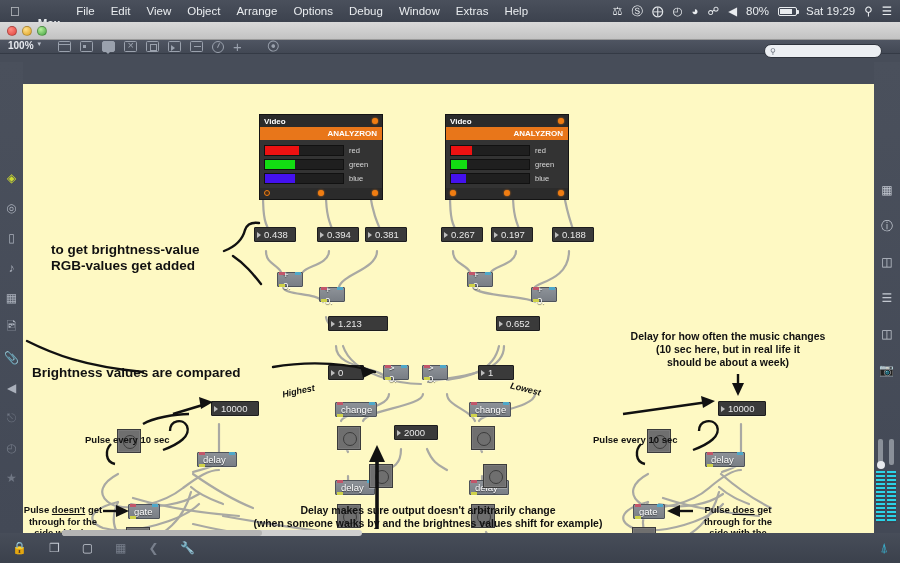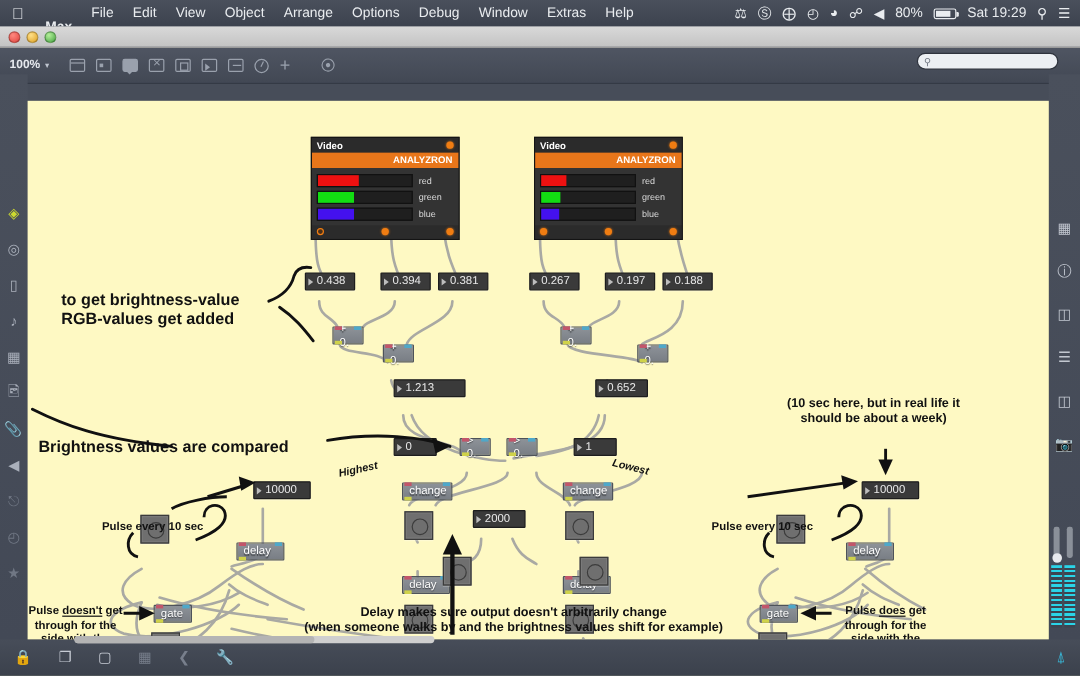--- a/index.html
+++ b/index.html
@@ -47,23 +47,23 @@
   .dot.g { background: radial-gradient(circle at 35% 30%, #b6f09c, #44a340); }
   .wintitle {
     position:absolute; left:0; right:0; text-align:center;
     font-size: 10.5px; color: #3a3a3a; font-weight: 600;
   }
   .wintitle .tdot { display:inline-block; width:6px; height:6px; border-radius:50%;
     border:1px solid #7a7a7a; vertical-align: 1px; margin-right:4px;}
 
   
   .toolbar {
-    height: 30px; width: 100%;
+    height: 14px; width: 100%;
     background: linear-gradient(180deg,#4f5562 0%,#424854 100%);
-    display: flex; align-items: center; color: #cfd4dc; font-size: 10px;
+    display: flex; color: #cfd4dc; font-size: 10px;
     border-bottom: 1px solid #343a45;
     position: relative;
   }
   .zoomlbl { margin-left: 8px; font-weight: bold; color:#e6e9ee; font-size:10px;}
   .caret { margin-left: 4px; font-size: 7px; color:#bfc5cf; }
   .tbicons { display: flex; align-items: center; gap: 9px; margin-left: 17px; }
   .tbi { width: 13px; height: 11px; border: 1.3px solid #9aa1ad; border-radius: 1.5px; position: relative; }
   .tbi.plain::before { content:""; position:absolute; left:0; right:0; top:1.5px; height:1.3px; background:#9aa1ad;}
   .tbi.dotl::before { content:""; position:absolute; left:2px; top:3px; width:3px; height:3px; background:#9aa1ad;}
   .tbi.speech { border-radius: 2px; background:#9aa1ad; border-color:#9aa1ad; }
@@ -455,21 +455,21 @@
       </div>
       <div class="obj" style="left:294px; top:143px;">
         <div class="numbox" style="width:42px">0.394</div>
       </div>
       <div class="obj" style="left:342px; top:143px;">
         <div class="numbox" style="width:42px">0.381</div>
       </div>
       <div class="obj" style="left:418px; top:143px;">
         <div class="numbox" style="width:42px">0.267</div>
       </div>
-      <div class="obj" style="left:481px; top:143px;">
+      <div class="obj" style="left:468px; top:143px;">
         <div class="numbox" style="width:42px">0.197</div>
       </div>
       <div class="obj" style="left:529px; top:143px;">
         <div class="numbox" style="width:42px">0.188</div>
       </div>
 
       <div class="obj" style="left:254px; top:188px;">
         <div class="maxobj" style="width:26px; position:relative;">
           <span class="inlet red" style="left:1px"></span>
           <span class="inlet blue" style="right:1px"></span>
@@ -680,20 +680,21 @@
       </svg>
 
       <div class="ann big" style="left:28px; top:158px; width:178px;">
         <div>to get brightness-value</div>
         <div>RGB-values get added</div>
       </div>
 
       <div class="ann big" style="left:9px; top:281px; width:240px;">Brightness values are compared</div>
 
       <div class="ann med" style="left:580px; top:246px; width:250px;">
+        <div>Delay for how often the music changes</div>
         <div>(10 sec here, but in real life it</div>
         <div>should be about a week)</div>
       </div>
 
       <div class="ann sm" style="left:62px; top:350px; width:100px; text-align:left;">Pulse every 10 sec</div>
       <div class="ann sm" style="left:570px; top:350px; width:110px; text-align:left;">Pulse every 10 sec</div>
 
       <div class="ann sm" style="left:-8px; top:420px; width:96px; text-align:center;">
         <div>Pulse <span class="u">doesn't</span> get</div>
         <div>through for the</div>

